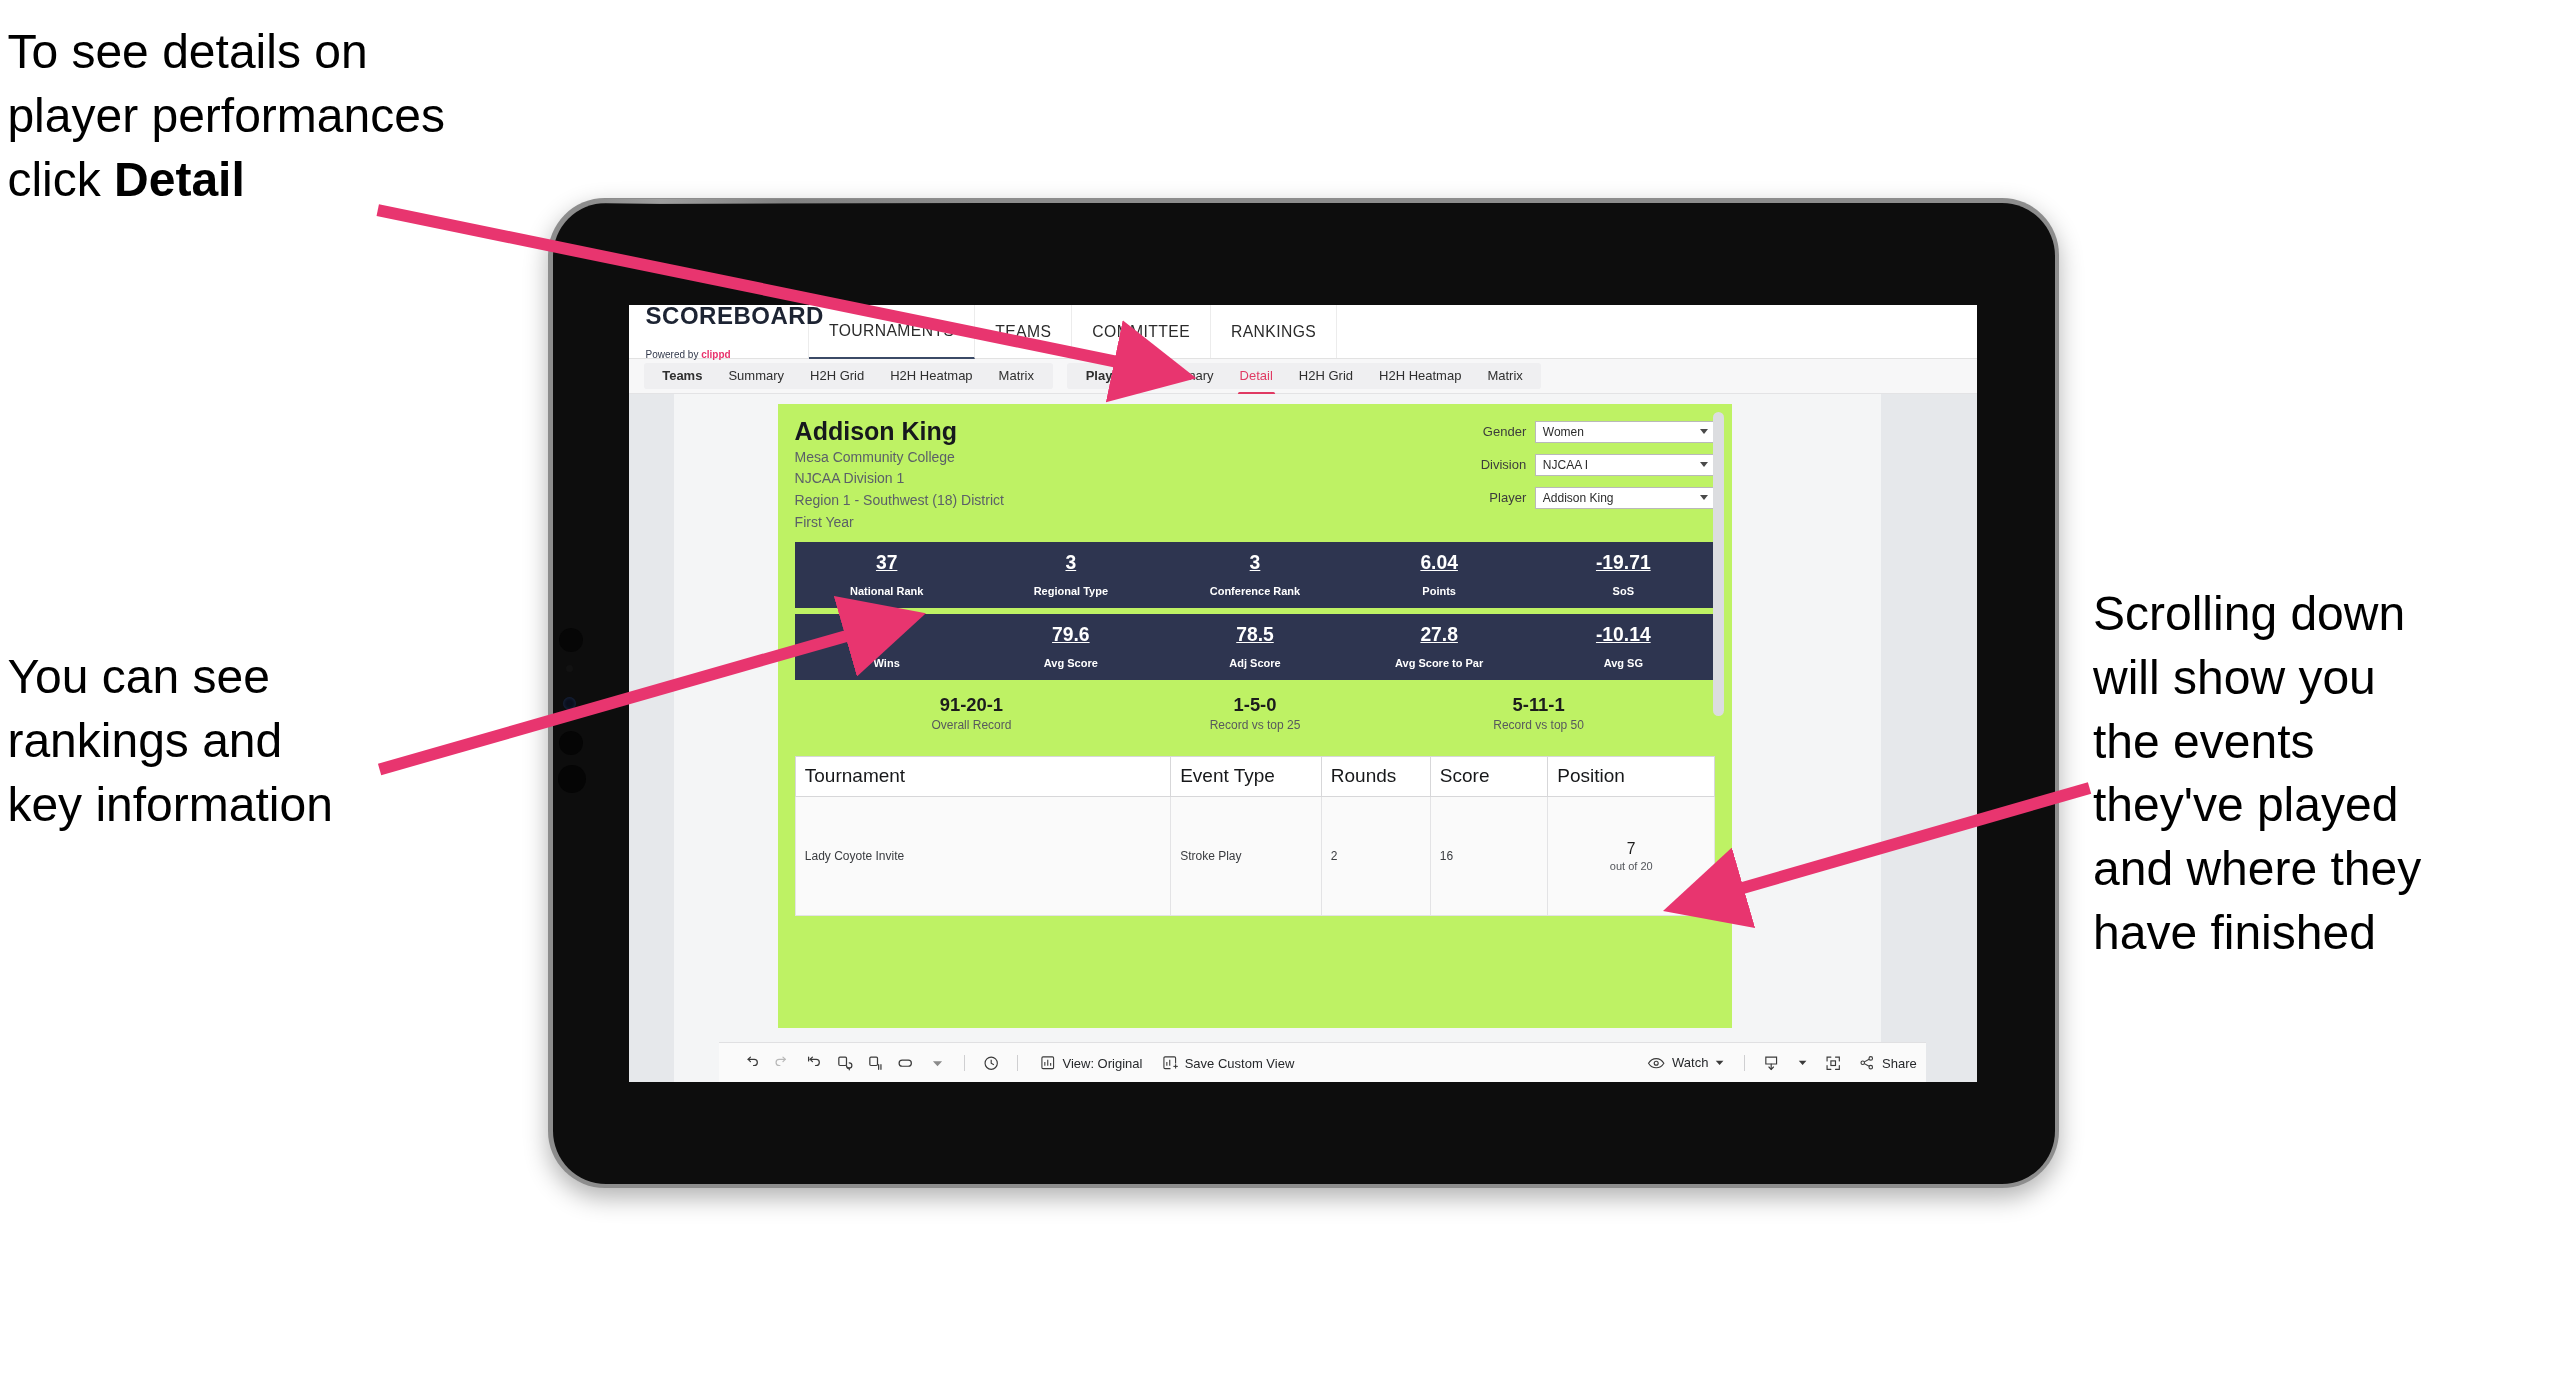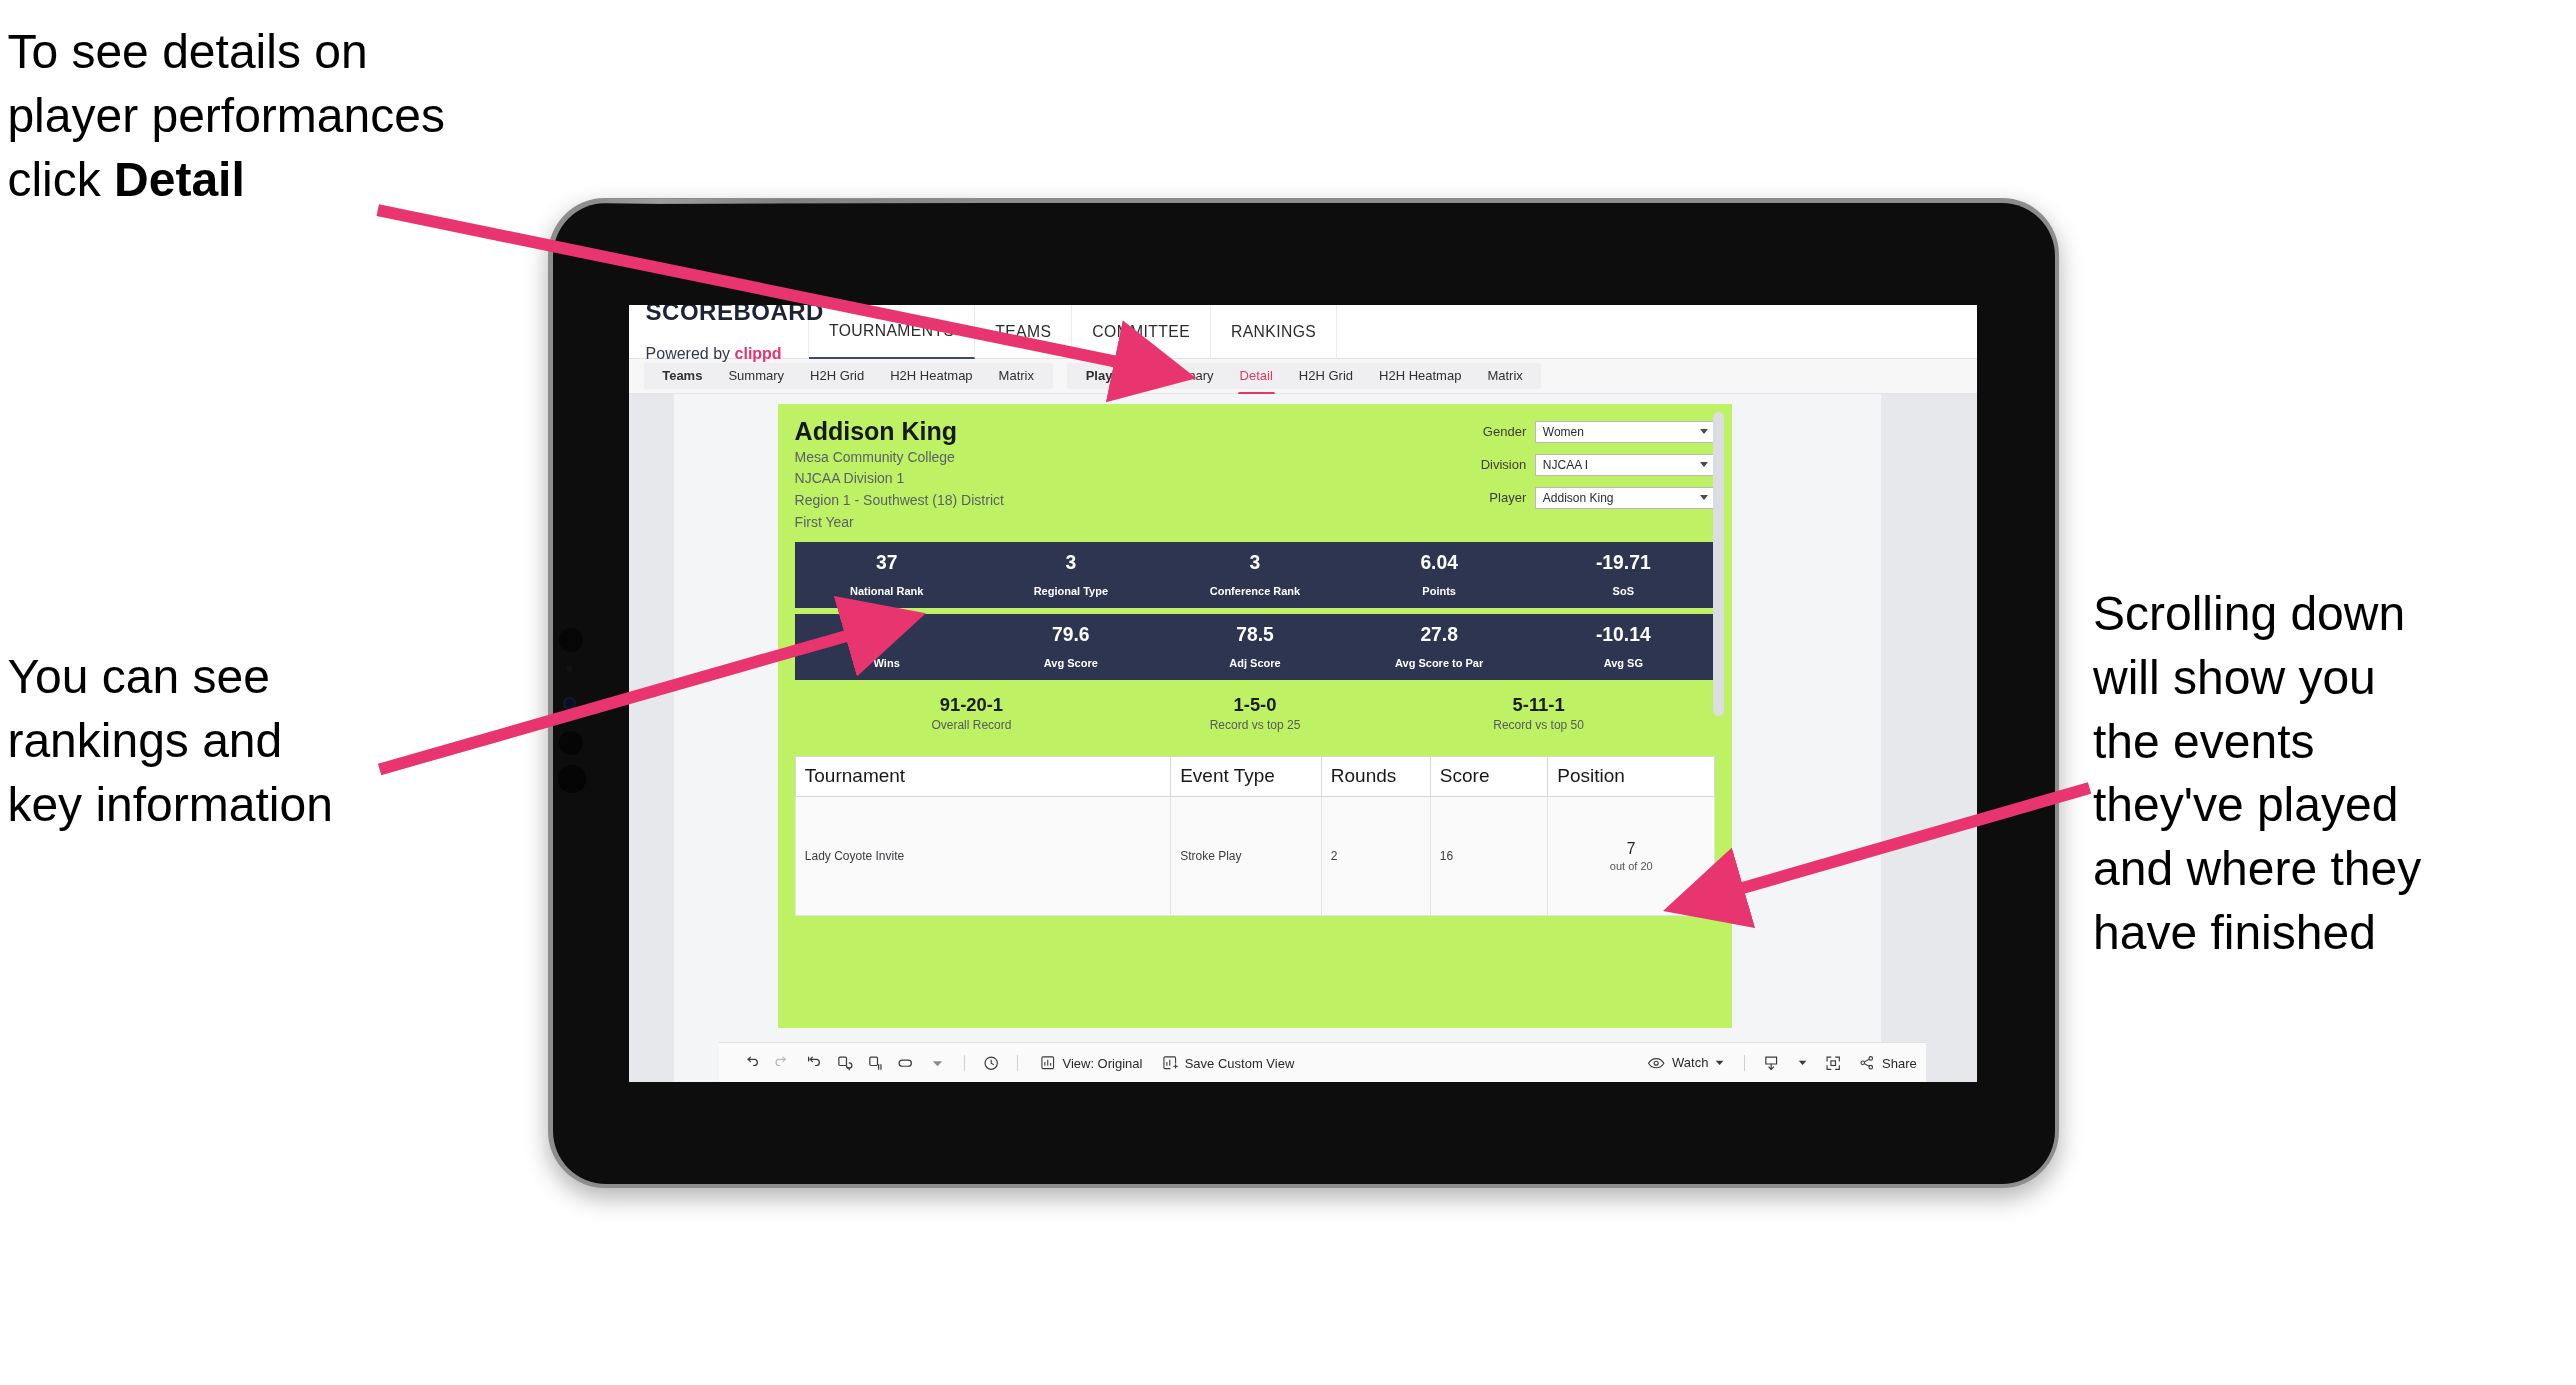--- a/index.html
+++ b/index.html
@@ -51,21 +51,21 @@
     background:#e6e8eb;overflow:hidden;
   }
 
   
   .topbar{height:53px;background:#ffffff;display:flex;align-items:stretch;
           border-bottom:0.9px solid #e2e2e2;}
   .brand{width:180px;display:flex;flex-direction:column;justify-content:center;
          padding-left:16.6px;box-sizing:border-box;border-right:0.9px solid #ececec;}
   .brand-title{font-size:24px;font-weight:700;letter-spacing:0.5px;color:#1d2433;
                font-family:"Liberation Sans",sans-serif;line-height:1;}
-  .brand-sub{font-size:16px;color:#31384a;margin-top:21px;}
+  .brand-sub{font-size:10px;color:#31384a;margin-top:21px;}
   .brand-sub i{font-style:normal;color:#e8336d;font-weight:700;}
   .topnav{display:flex;align-items:center;}
   .topnav-item{padding:0 20px;height:100%;display:flex;align-items:center;
                font-size:15.7px;color:#2b2b2b;letter-spacing:0.4px;
                border-right:0.9px solid #ececec;cursor:pointer;}
   .topnav-item.active{border-bottom:2.8px solid #3b4a66;}
 
   
   .subbar{height:35px;background:#f7f7f8;display:flex;align-items:center;
           padding-left:14.7px;box-sizing:border-box;border-bottom:0.9px solid #e3e3e5;}
@@ -96,21 +96,21 @@
   .filter-label{font-size:13px;color:#3c3c3c;margin-right:9.2px;}
   .filter-select{width:180px;height:22px;border:0.9px solid #b9b9b9;background:#fff;
                  display:flex;align-items:center;justify-content:space-between;
                  padding:0 6.4px;box-sizing:border-box;font-size:12px;color:#2c2c2c;}
   .caret{width:0;height:0;border-left:4.6px solid transparent;border-right:4.6px solid transparent;
          border-top:5.5px solid #4a4a4a;}
 
   .statband{display:flex;background:#2e3550;margin-top:9.2px;}
   .statband + .statband{margin-top:6.4px;}
   .stat{flex:1;text-align:center;padding:10px 0 11px;}
-  .stat-val{color:#ffffff;font-size:19.3px;font-weight:700;line-height:1.1;}
+  .stat-val{color:#ffffff;font-size:19.3px;font-weight:700;line-height:1.1;text-decoration:underline;}
   .stat-lbl{color:#ffffff;font-size:11px;font-weight:700;margin-top:12px;}
 
   .recrow{display:flex;margin-top:14.7px;padding:0 35px;box-sizing:border-box;}
   .rec{flex:1;text-align:center;}
   .rec-val{font-size:18.4px;font-weight:700;color:#1c1c1c;line-height:1.1;}
   .rec-lbl{font-size:12px;color:#57595d;margin-top:2.8px;}
 
   table.events{width:100%;border-collapse:collapse;margin-top:24px;table-layout:fixed;}
   table.events th{border:0.9px solid #d7d7d9;font-size:19px;font-weight:400;color:#17181a;
                   text-align:left;padding:8.3px 9.2px;background:#fff;}

